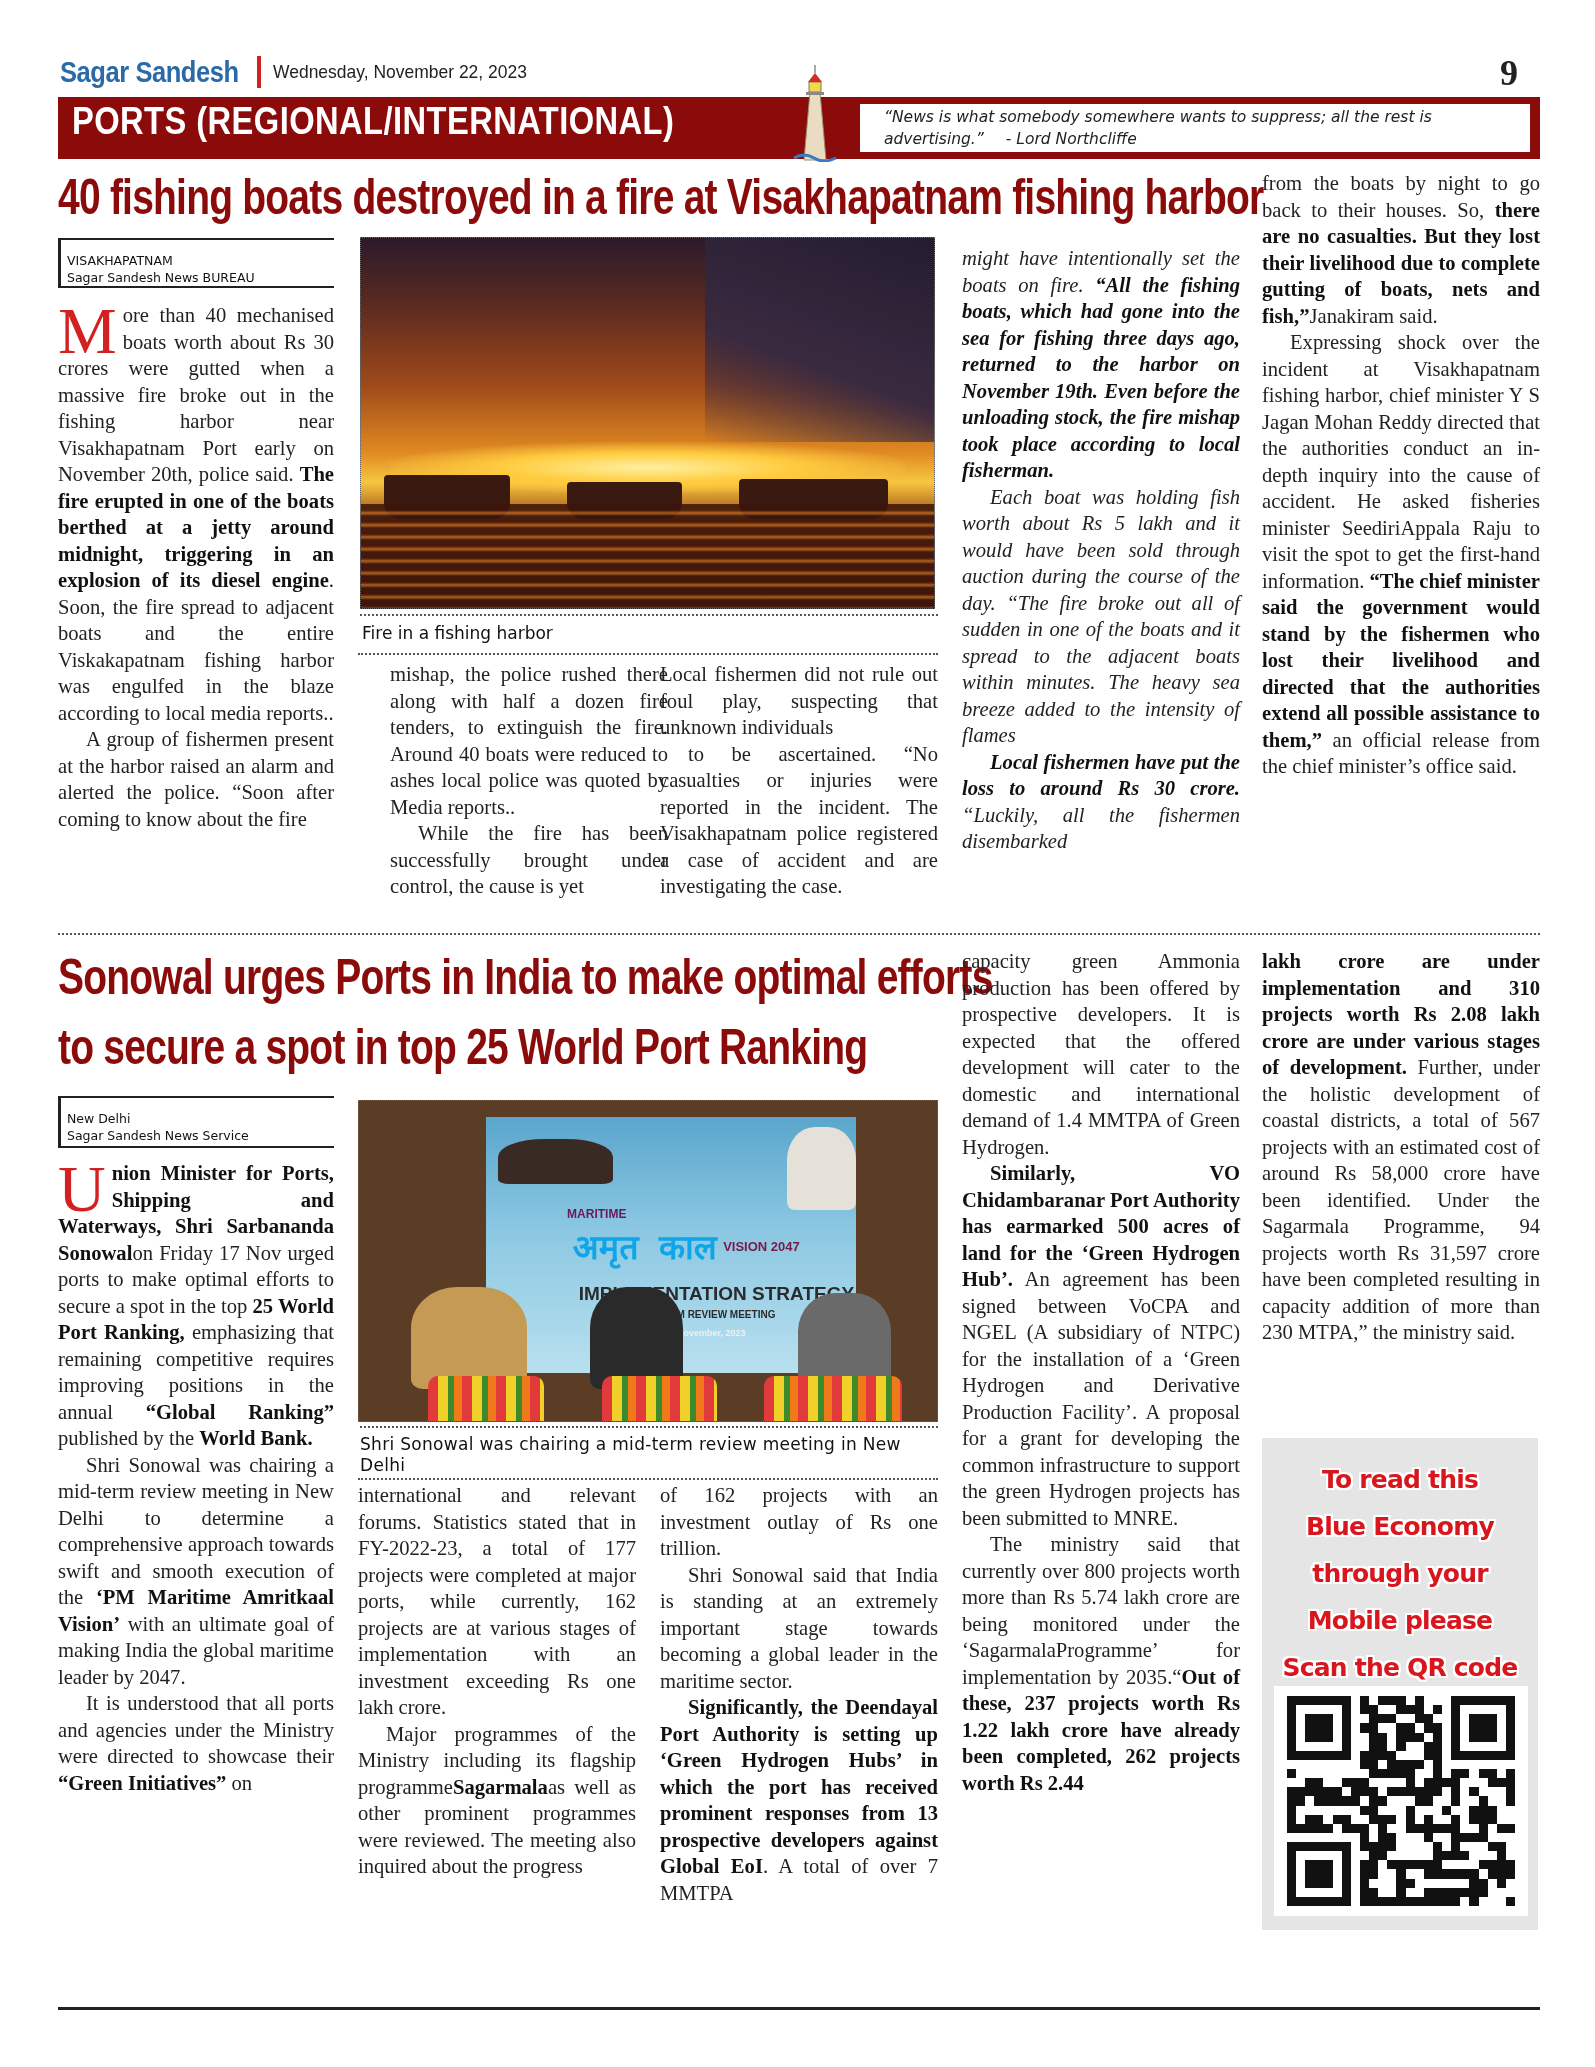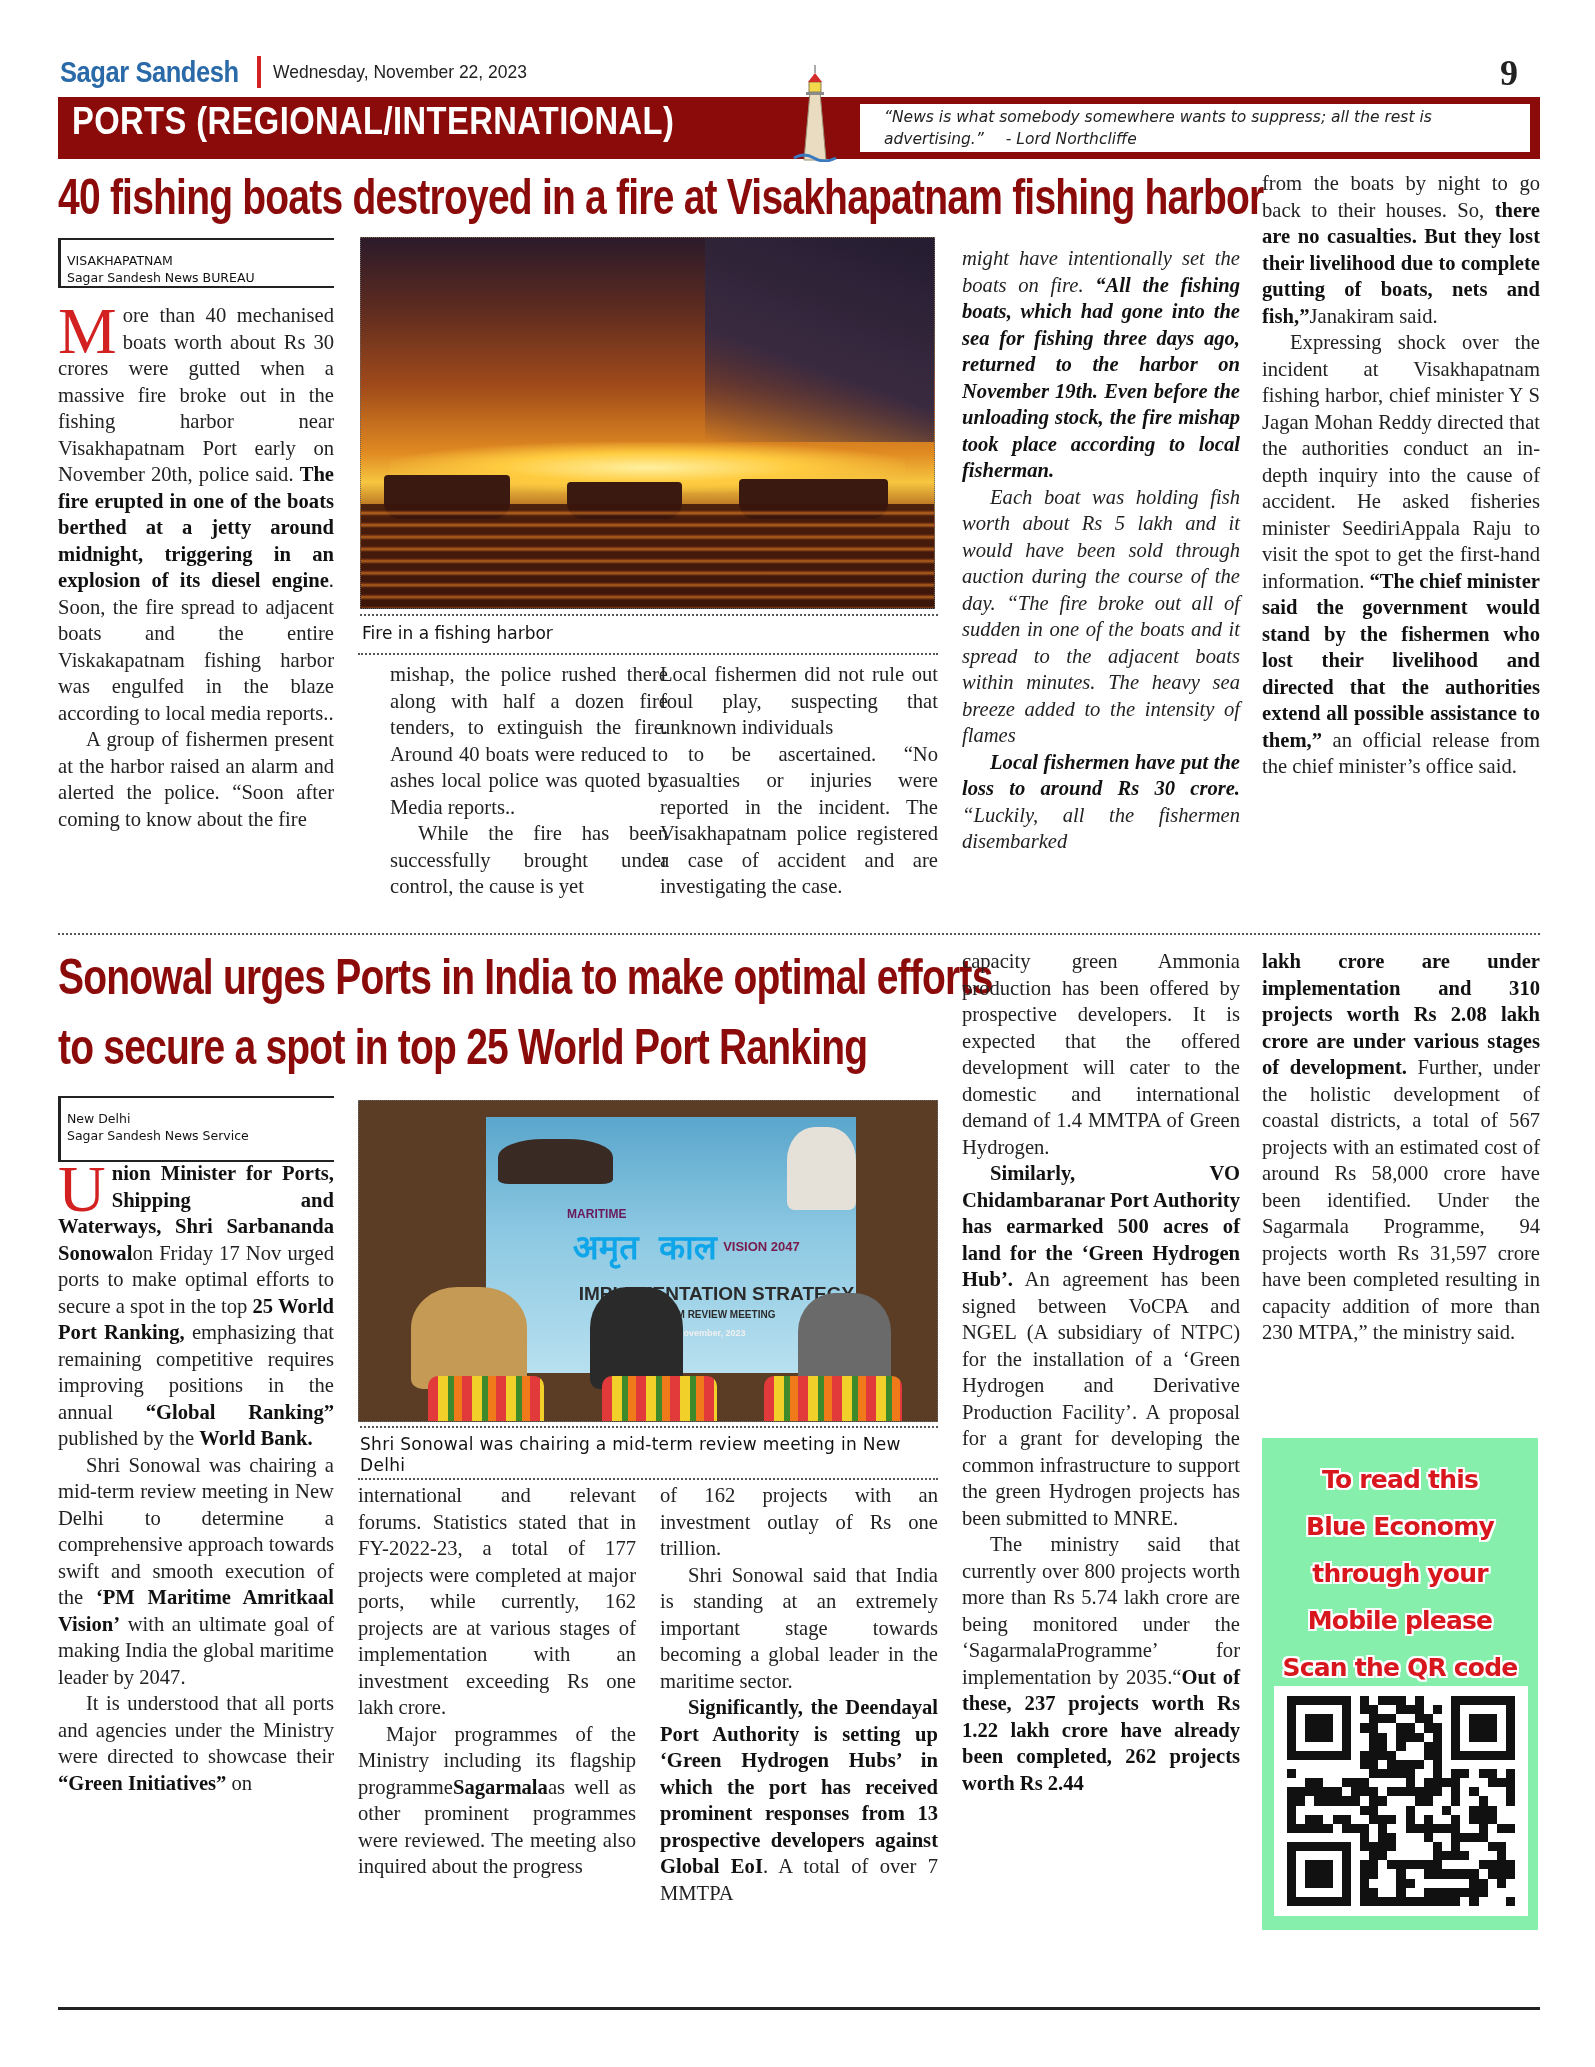--- a/index.html
+++ b/index.html
@@ -18,21 +18,21 @@
   .quote-author { margin-left: 22px; }
   .lighthouse { position: absolute; left: 784px; top: 62px; width: 62px; height: 100px; }
 
   .headline { position: absolute; font-family: "Liberation Sans", sans-serif; font-weight: bold; color: #8b0a0a; transform: scaleX(0.78); transform-origin: left top; white-space: nowrap; letter-spacing: -1px; }
   .h1 { left: 58px; top: 168px; font-size: 50px; }
   .h2a { left: 58px; top: 948px; font-size: 50px; }
   .h2b { left: 58px; top: 1018px; font-size: 50px; }
 
   .byline { position: absolute; border: 2px solid #222; border-left-width: 3px; padding: 12px 6px; font-family: "DejaVu Sans", sans-serif; font-size: 12.5px; line-height: 17px; color: #111; border-right: none; }
   .by1 { left: 58px; top: 238px; width: 276px; height: 50px; }
-  .by2 { left: 58px; top: 1096px; width: 276px; height: 66px; }
+  .by2 { left: 58px; top: 1096px; width: 276px; height: 52px; }
 
   .col { position: absolute; font-size: 20.6px; line-height: 26.5px; text-align: justify; color: #222; }
   .col p { text-indent: 0; }
   .col p + p { text-indent: 28px; }
   .col b { font-weight: bold; color: #111; }
   .dropcap { float: left; font-size: 66px; line-height: 54px; color: #d32020; margin: 2px 6px -4px 0; font-family: "Liberation Serif", serif; }
 
   .c1 { left: 58px; top: 302px; width: 276px; }
   .c2 { left: 358px; top: 661px; width: 278px; margin-left: 32px; }
   .c3 { left: 660px; top: 661px; width: 278px; }
@@ -56,21 +56,21 @@
   .cap1 { left: 362px; top: 623px; }
   .cap2 { left: 360px; top: 1434px; width: 575px; letter-spacing: 0.3px; }
   .dotline { position: absolute; height: 0; border-top: 2px dotted #555; }
 
   .photo2 { left: 358px; top: 1100px; width: 580px; height: 322px; background: #5b3c24; }
   .photo2 .backdrop { position: absolute; left: 22%; top: 5%; width: 64%; height: 80%; background: linear-gradient(180deg, #5aa6cc 0%, #8cc8e2 45%, #b8e0ef 100%); }
   .photo2 .ptext { position: absolute; font-family: "Liberation Sans", sans-serif; font-weight: bold; color: #2b2b2b; white-space: nowrap; }
   .photo2 .person { position: absolute; border-radius: 40% 40% 10% 10%; }
   .photo2 .flowers { position: absolute; bottom: 0; height: 14%; background: repeating-linear-gradient(90deg, #e23a3a 0 10px, #f2d02a 10px 20px, #3d8a2a 20px 26px, #f07a1a 26px 34px); border-radius: 10px 10px 0 0; }
 
-  .ad { position: absolute; left: 1262px; top: 1438px; width: 276px; height: 492px; background: #86efac; }
+  .ad { position: absolute; left: 1262px; top: 1438px; width: 276px; height: 492px; background: #e5e5e5; }
   .ad-text { position: absolute; left: 0; top: 18px; width: 100%; text-align: center; font-family: "DejaVu Sans", sans-serif; font-weight: bold; font-size: 25px; line-height: 47px; color: #d8161d; letter-spacing: -0.8px; text-shadow: -2px -2px 0 #fff, 2px -2px 0 #fff, -2px 2px 0 #fff, 2px 2px 0 #fff, 0 2px 0 #fff, 2px 0 0 #fff, -2px 0 0 #fff, 0 -2px 0 #fff; }
   .qr { position: absolute; left: 12px; top: 248px; width: 254px; height: 230px; background: #fff; }
   .qr svg { position: absolute; left: 12px; top: 10px; }
 
   .rule-bottom { position: absolute; left: 58px; top: 2007px; width: 1482px; height: 3px; background: #222; }
 </style>
 </head>
 <body>
 
 <div class="masthead">

